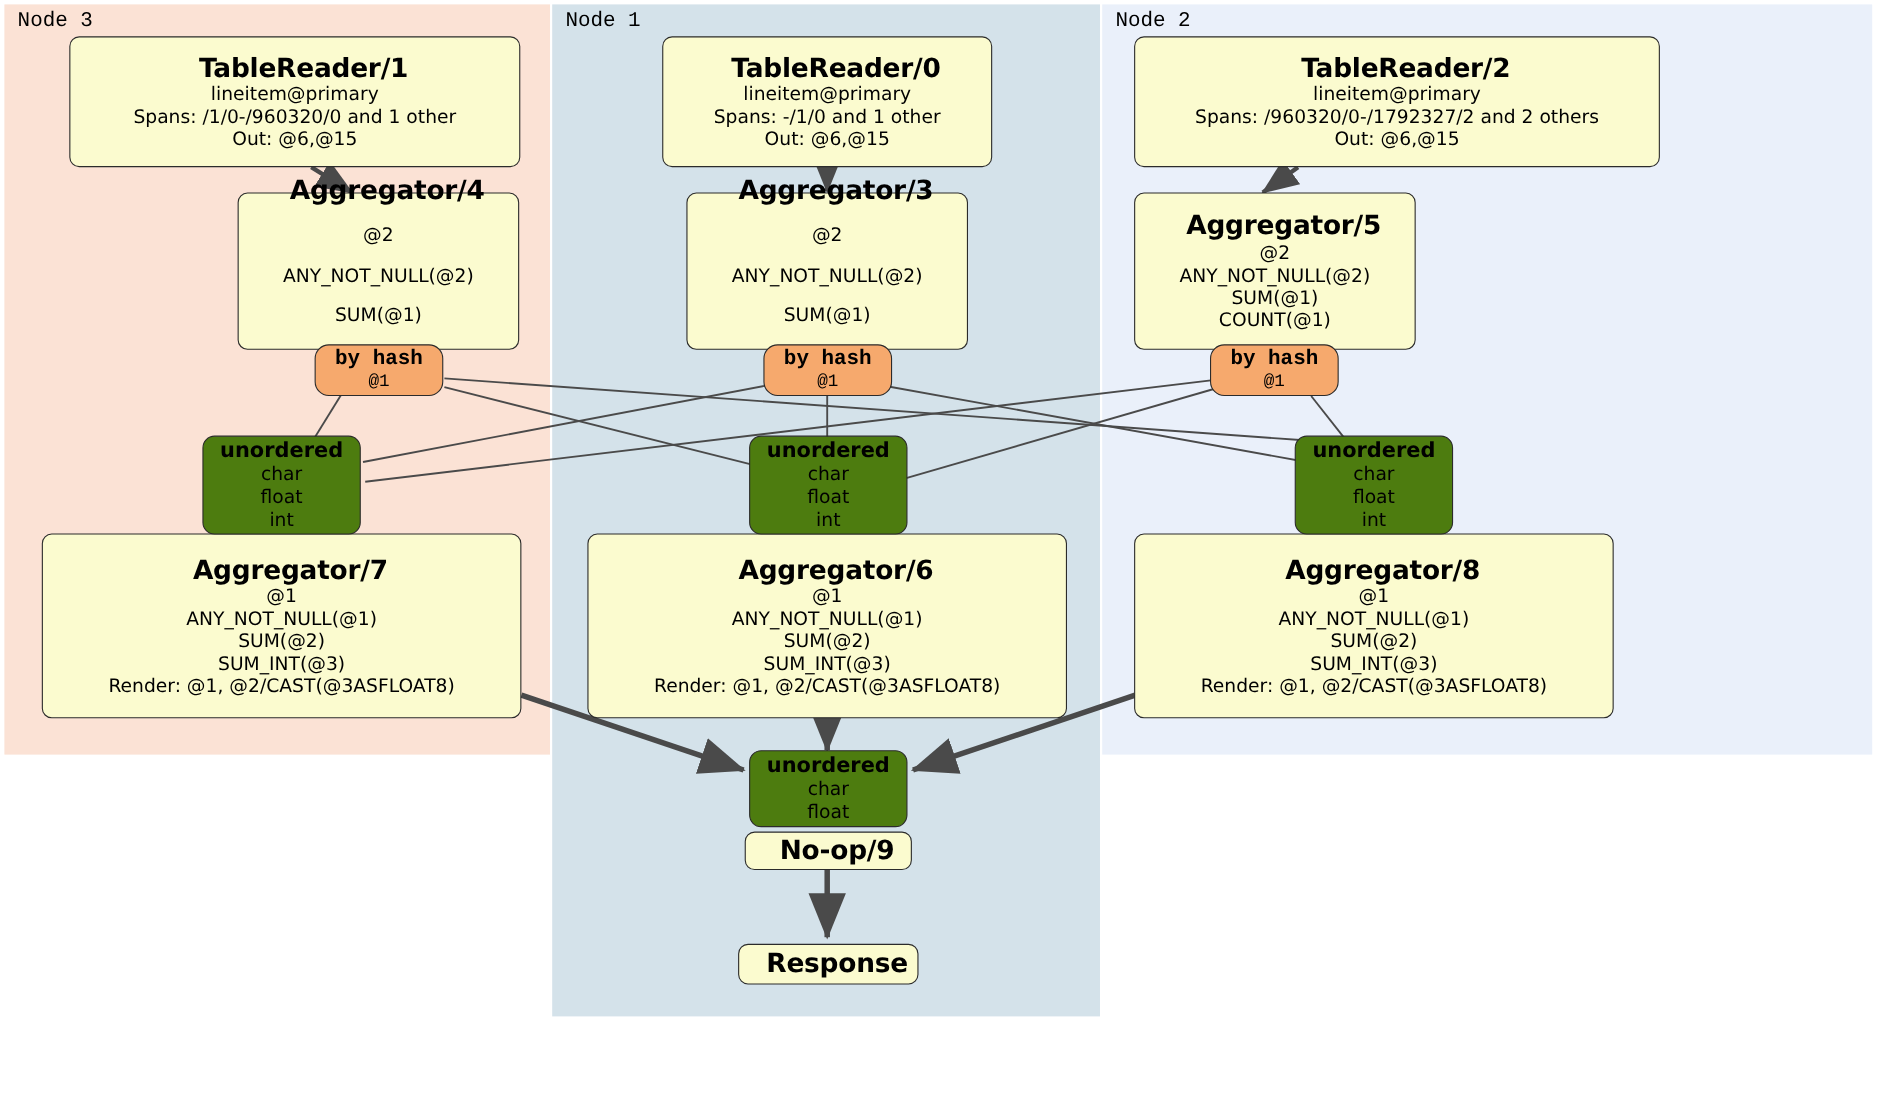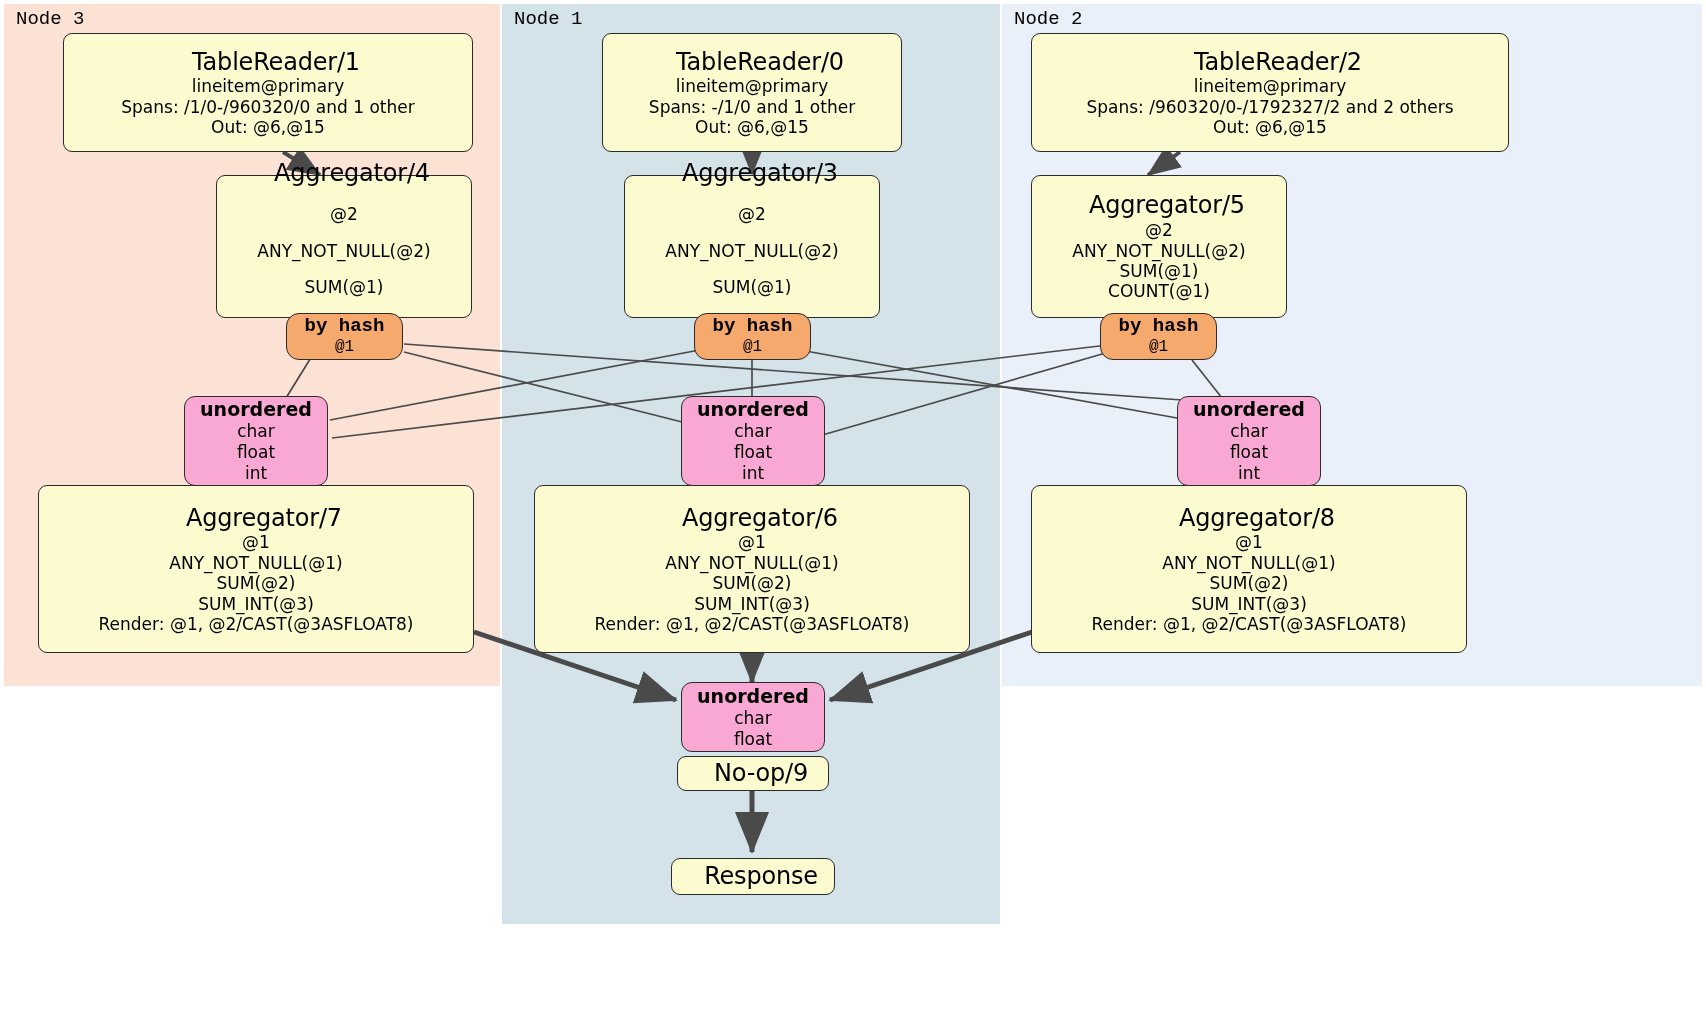--- a/index.html
+++ b/index.html
@@ -11,35 +11,35 @@
   .panel-label{position:absolute;font-size:19px;color:#000;font-family:Liberation Mono, monospace;}
 
   
   .proc{
     position:absolute;box-sizing:border-box;
     background:#fbfbcf;border:1.6px solid #2b2b2b;border-radius:9px;
     text-align:center;color:#000;line-height:1.2;
     display:flex;flex-direction:column;justify-content:center;align-items:center;
     z-index:6;
   }
-  .proc .ttl{font-weight:normal;font-size:24px;letter-spacing:-.2px;margin-left:16px;}
+  .proc .ttl{font-weight:bold;font-size:24px;letter-spacing:-.2px;margin-left:16px;}
   .proc .ln{font-size:17px;white-space:nowrap;}
 
   .router{
     position:absolute;box-sizing:border-box;
     background:#f6a96d;border:1.4px solid #2b2b2b;border-radius:13px;
     text-align:center;display:flex;flex-direction:column;justify-content:center;align-items:center;
     z-index:8;line-height:1.15;font-family:Liberation Mono, monospace;
   }
   .router .ttl{font-weight:bold;font-size:19px;}
   .router .ln{font-size:16px;}
 
   .sync{
     position:absolute;box-sizing:border-box;
-    background:#f9a8d4;border:1.4px solid #2b2b2b;border-radius:11px;
+    background:#4d7c0f;border:1.4px solid #2b2b2b;border-radius:11px;
     text-align:center;display:flex;flex-direction:column;justify-content:center;align-items:center;
     z-index:7;line-height:1.22;
   }
   .sync .ttl{font-weight:bold;font-size:19px;}
   .sync .ln{font-size:17px;}
 
   .small-proc .ttl{font-size:24px;}
 
   svg.wires{position:absolute;left:0;top:0;width:1706px;height:1016px;z-index:4;pointer-events:none;}
 </style>

